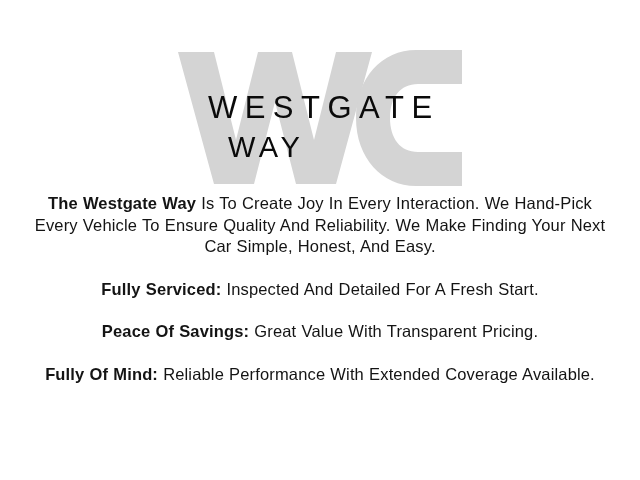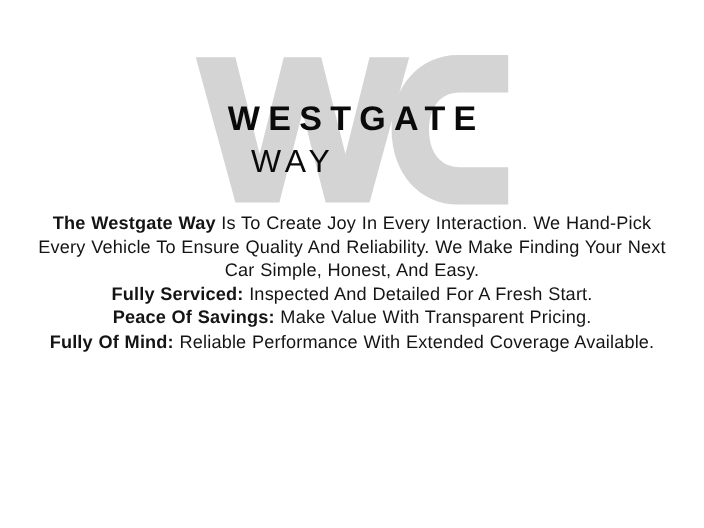--- a/index.html
+++ b/index.html
@@ -51,21 +51,21 @@
   }
 
   .logo-primary {
     position: absolute;
     left: 0;
     top: 92px;
     width: 640px;
     text-align: center;
     font-family: "Liberation Sans", sans-serif;
     font-size: 31px;
-    font-weight: 700;
+    font-weight: 400;
     letter-spacing: 7.5px;
     color: #0a0a0a;
     line-height: 1;
     text-indent: 7.5px;
     white-space: nowrap;
   }
 
   .logo-secondary {
     position: absolute;
     left: 0;
@@ -99,20 +99,21 @@
     letter-spacing: 0.15px;
     word-spacing: 0.4px;
     margin: 0;
   }
 
   .para.intro {
     margin-top: 8px;
   }
 
   .para.feature {
+    margin-top: 21px;
     text-align: center;
   }
 
   .lead {
     font-weight: 700;
   }
   .rest {
     font-weight: 400;
   }
 </style>
@@ -143,21 +144,21 @@
 
     <p class="para intro">
       <span class="lead">The Westgate Way</span><span class="rest"> Is To Create Joy In Every Interaction. We Hand-Pick Every Vehicle To Ensure Quality And Reliability. We Make Finding Your Next Car Simple, Honest, And Easy.</span>
     </p>
 
     <p class="para feature">
       <span class="lead">Fully Serviced:</span><span class="rest"> Inspected And Detailed For A Fresh Start.</span>
     </p>
 
     <p class="para feature">
-      <span class="lead">Peace Of Savings:</span><span class="rest"> Make Value With Transparent Pricing.</span>
+      <span class="lead">Peace Of Savings:</span><span class="rest"> Great Value With Transparent Pricing.</span>
     </p>
 
     <p class="para feature">
       <span class="lead">Fully Of Mind:</span><span class="rest"> Reliable Performance With Extended Coverage Available.</span>
     </p>
 
   </div>
 
 </div>
 

